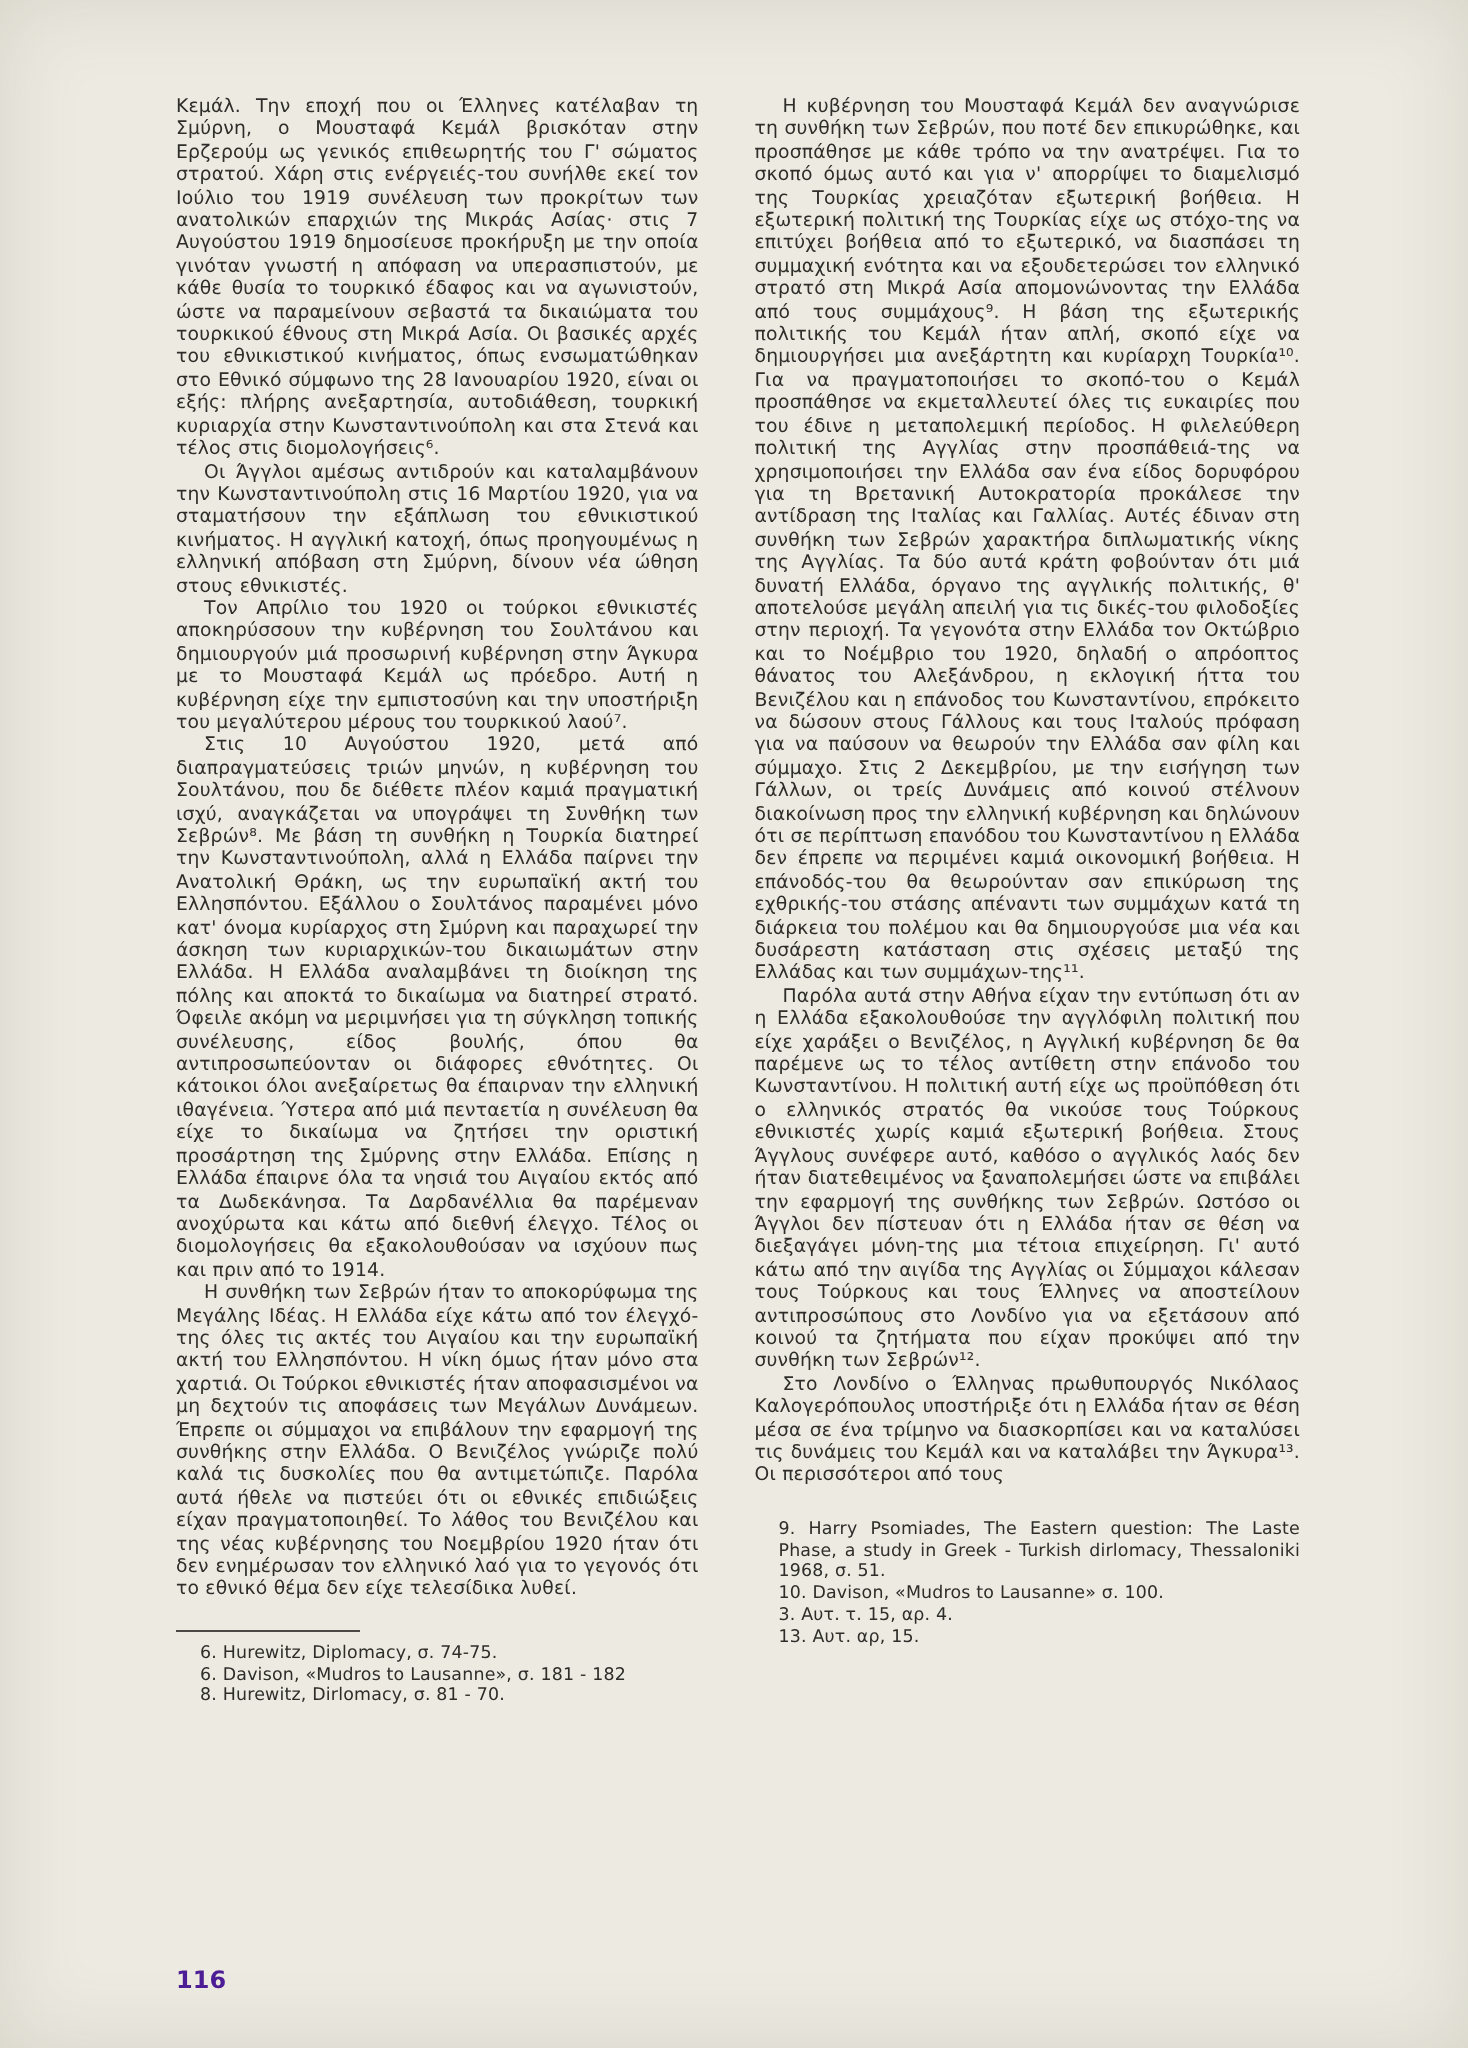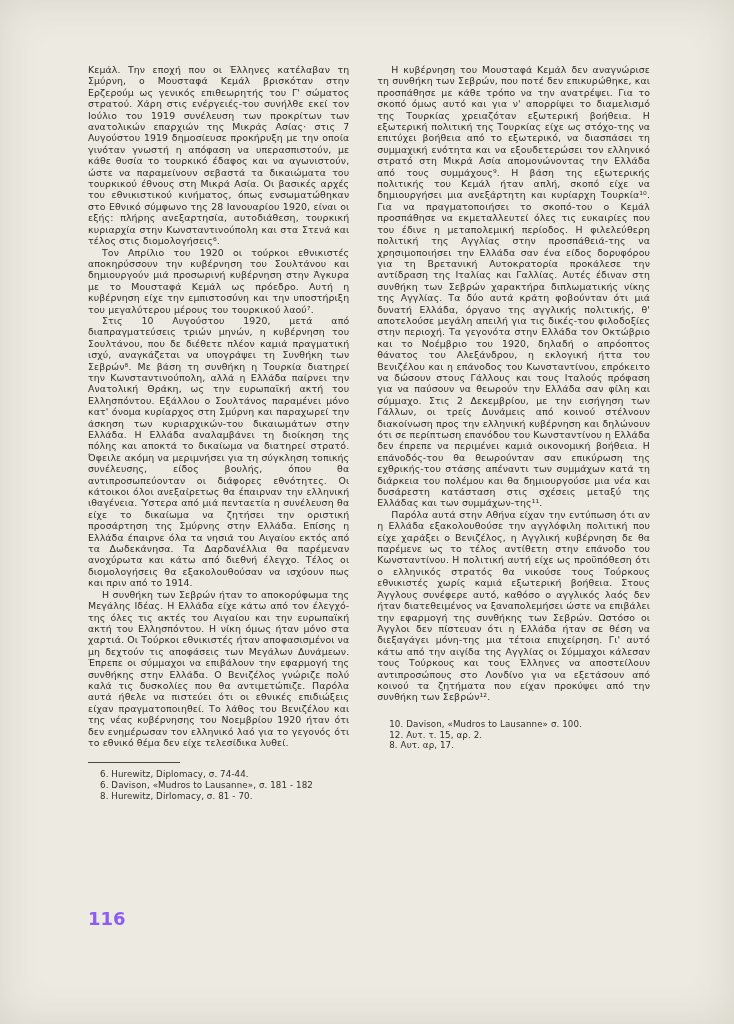--- a/index.html
+++ b/index.html
@@ -14,21 +14,21 @@
     margin: 0 auto;
     background: #eceae1;
     overflow: hidden;
     font-family: "DejaVu Sans", sans-serif;
     color: #2e2d29;
     box-shadow: inset 0 0 40px rgba(120,115,100,0.18);
   }
   .content {
     position: absolute;
     left: 88px;
-    top: 64px;
+    top: 48px;
     width: 562px;
     display: flex;
     gap: 28px;
   }
   .col {
     text-align: justify;
     font-size: 9.4px;
     line-height: 11.4px;
     letter-spacing: 0.1px;
   }
@@ -51,53 +51,56 @@
   }
   .footnote {
     margin: 0;
     padding-left: 12px;
     text-align: justify;
   }
   .col-right .footnote-block { margin-top: 16px; }
   .page-number {
     position: absolute;
     left: 88px;
-    top: 908px;
-    font-size: 18px;
+    top: 983px;
+    font-size: 12px;
     font-weight: bold;
-    color: #8b5cf6;
+    color: #4c1d95;
   }
 </style>
 </head>
 <body>
 
 <div class="page">
   <div class="content">
 
     <div class="col col-left">
       <p class="para no-indent">Κεμάλ. Την εποχή που οι Έλληνες κατέλαβαν τη Σμύρνη, ο Μουσταφά Κεμάλ βρισκόταν στην Ερζερούμ ως γενικός επιθεωρητής του Γ' σώματος στρατού. Χάρη στις ενέργειές-του συνήλθε εκεί τον Ιούλιο του 1919 συνέλευση των προκρίτων των ανατολικών επαρχιών της Μικράς Ασίας· στις 7 Αυγούστου 1919 δημοσίευσε προκήρυξη με την οποία γινόταν γνωστή η απόφαση να υπερασπιστούν, με κάθε θυσία το τουρκικό έδαφος και να αγωνιστούν, ώστε να παραμείνουν σεβαστά τα δικαιώματα του τουρκικού έθνους στη Μικρά Ασία. Οι βασικές αρχές του εθνικιστικού κινήματος, όπως ενσωματώθηκαν στο Εθνικό σύμφωνο της 28 Ιανουαρίου 1920, είναι οι εξής: πλήρης ανεξαρτησία, αυτοδιάθεση, τουρκική κυριαρχία στην Κωνσταντινούπολη και στα Στενά και τέλος στις διομολογήσεις⁶.</p>
+      <p class="para">Οι Άγγλοι αμέσως αντιδρούν και καταλαμβάνουν την Κωνσταντινούπολη στις 16 Μαρτίου 1920, για να σταματήσουν την εξάπλωση του εθνικιστικού κινήματος. Η αγγλική κατοχή, όπως προηγουμένως η ελληνική απόβαση στη Σμύρνη, δίνουν νέα ώθηση στους εθνικιστές.</p>
       <p class="para">Τον Απρίλιο του 1920 οι τούρκοι εθνικιστές αποκηρύσσουν την κυβέρνηση του Σουλτάνου και δημιουργούν μιά προσωρινή κυβέρνηση στην Άγκυρα με το Μουσταφά Κεμάλ ως πρόεδρο. Αυτή η κυβέρνηση είχε την εμπιστοσύνη και την υποστήριξη του μεγαλύτερου μέρους του τουρκικού λαού⁷.</p>
       <p class="para">Στις 10 Αυγούστου 1920, μετά από διαπραγματεύσεις τριών μηνών, η κυβέρνηση του Σουλτάνου, που δε διέθετε πλέον καμιά πραγματική ισχύ, αναγκάζεται να υπογράψει τη Συνθήκη των Σεβρών⁸. Με βάση τη συνθήκη η Τουρκία διατηρεί την Κωνσταντινούπολη, αλλά η Ελλάδα παίρνει την Ανατολική Θράκη, ως την ευρωπαϊκή ακτή του Ελλησπόντου. Εξάλλου ο Σουλτάνος παραμένει μόνο κατ' όνομα κυρίαρχος στη Σμύρνη και παραχωρεί την άσκηση των κυριαρχικών-του δικαιωμάτων στην Ελλάδα. Η Ελλάδα αναλαμβάνει τη διοίκηση της πόλης και αποκτά το δικαίωμα να διατηρεί στρατό. Όφειλε ακόμη να μεριμνήσει για τη σύγκληση τοπικής συνέλευσης, είδος βουλής, όπου θα αντιπροσωπεύονταν οι διάφορες εθνότητες. Οι κάτοικοι όλοι ανεξαίρετως θα έπαιρναν την ελληνική ιθαγένεια. Ύστερα από μιά πενταετία η συνέλευση θα είχε το δικαίωμα να ζητήσει την οριστική προσάρτηση της Σμύρνης στην Ελλάδα. Επίσης η Ελλάδα έπαιρνε όλα τα νησιά του Αιγαίου εκτός από τα Δωδεκάνησα. Τα Δαρδανέλλια θα παρέμεναν ανοχύρωτα και κάτω από διεθνή έλεγχο. Τέλος οι διομολογήσεις θα εξακολουθούσαν να ισχύουν πως και πριν από το 1914.</p>
       <p class="para">Η συνθήκη των Σεβρών ήταν το αποκορύφωμα της Μεγάλης Ιδέας. Η Ελλάδα είχε κάτω από τον έλεγχό-της όλες τις ακτές του Αιγαίου και την ευρωπαϊκή ακτή του Ελλησπόντου. Η νίκη όμως ήταν μόνο στα χαρτιά. Οι Τούρκοι εθνικιστές ήταν αποφασισμένοι να μη δεχτούν τις αποφάσεις των Μεγάλων Δυνάμεων. Έπρεπε οι σύμμαχοι να επιβάλουν την εφαρμογή της συνθήκης στην Ελλάδα. Ο Βενιζέλος γνώριζε πολύ καλά τις δυσκολίες που θα αντιμετώπιζε. Παρόλα αυτά ήθελε να πιστεύει ότι οι εθνικές επιδιώξεις είχαν πραγματοποιηθεί. Το λάθος του Βενιζέλου και της νέας κυβέρνησης του Νοεμβρίου 1920 ήταν ότι δεν ενημέρωσαν τον ελληνικό λαό για το γεγονός ότι το εθνικό θέμα δεν είχε τελεσίδικα λυθεί.</p>
 
       <div class="footnote-block">
         <div class="footnote-rule"></div>
-        <p class="footnote">6. Hurewitz, Diplomacy, σ. 74-44.</p>
+        <p class="footnote">6. Hurewitz, Diplomacy, σ. 74-75.</p>
         <p class="footnote">6. Davison, «Mudros to Lausanne», σ. 181 - 182</p>
         <p class="footnote">8. Hurewitz, Dirlomacy, σ. 81 - 70.</p>
       </div>
     </div>
 
     <div class="col col-right">
       <p class="para">Η κυβέρνηση του Μουσταφά Κεμάλ δεν αναγνώρισε τη συνθήκη των Σεβρών, που ποτέ δεν επικυρώθηκε, και προσπάθησε με κάθε τρόπο να την ανατρέψει. Για το σκοπό όμως αυτό και για ν' απορρίψει το διαμελισμό της Τουρκίας χρειαζόταν εξωτερική βοήθεια. Η εξωτερική πολιτική της Τουρκίας είχε ως στόχο-της να επιτύχει βοήθεια από το εξωτερικό, να διασπάσει τη συμμαχική ενότητα και να εξουδετερώσει τον ελληνικό στρατό στη Μικρά Ασία απομονώνοντας την Ελλάδα από τους συμμάχους⁹. Η βάση της εξωτερικής πολιτικής του Κεμάλ ήταν απλή, σκοπό είχε να δημιουργήσει μια ανεξάρτητη και κυρίαρχη Τουρκία¹⁰. Για να πραγματοποιήσει το σκοπό-του ο Κεμάλ προσπάθησε να εκμεταλλευτεί όλες τις ευκαιρίες που του έδινε η μεταπολεμική περίοδος. Η φιλελεύθερη πολιτική της Αγγλίας στην προσπάθειά-της να χρησιμοποιήσει την Ελλάδα σαν ένα είδος δορυφόρου για τη Βρετανική Αυτοκρατορία προκάλεσε την αντίδραση της Ιταλίας και Γαλλίας. Αυτές έδιναν στη συνθήκη των Σεβρών χαρακτήρα διπλωματικής νίκης της Αγγλίας. Τα δύο αυτά κράτη φοβούνταν ότι μιά δυνατή Ελλάδα, όργανο της αγγλικής πολιτικής, θ' αποτελούσε μεγάλη απειλή για τις δικές-του φιλοδοξίες στην περιοχή. Τα γεγονότα στην Ελλάδα τον Οκτώβριο και το Νοέμβριο του 1920, δηλαδή ο απρόοπτος θάνατος του Αλεξάνδρου, η εκλογική ήττα του Βενιζέλου και η επάνοδος του Κωνσταντίνου, επρόκειτο να δώσουν στους Γάλλους και τους Ιταλούς πρόφαση για να παύσουν να θεωρούν την Ελλάδα σαν φίλη και σύμμαχο. Στις 2 Δεκεμβρίου, με την εισήγηση των Γάλλων, οι τρείς Δυνάμεις από κοινού στέλνουν διακοίνωση προς την ελληνική κυβέρνηση και δηλώνουν ότι σε περίπτωση επανόδου του Κωνσταντίνου η Ελλάδα δεν έπρεπε να περιμένει καμιά οικονομική βοήθεια. Η επάνοδός-του θα θεωρούνταν σαν επικύρωση της εχθρικής-του στάσης απέναντι των συμμάχων κατά τη διάρκεια του πολέμου και θα δημιουργούσε μια νέα και δυσάρεστη κατάσταση στις σχέσεις μεταξύ της Ελλάδας και των συμμάχων-της¹¹.</p>
       <p class="para">Παρόλα αυτά στην Αθήνα είχαν την εντύπωση ότι αν η Ελλάδα εξακολουθούσε την αγγλόφιλη πολιτική που είχε χαράξει ο Βενιζέλος, η Αγγλική κυβέρνηση δε θα παρέμενε ως το τέλος αντίθετη στην επάνοδο του Κωνσταντίνου. Η πολιτική αυτή είχε ως προϋπόθεση ότι ο ελληνικός στρατός θα νικούσε τους Τούρκους εθνικιστές χωρίς καμιά εξωτερική βοήθεια. Στους Άγγλους συνέφερε αυτό, καθόσο ο αγγλικός λαός δεν ήταν διατεθειμένος να ξαναπολεμήσει ώστε να επιβάλει την εφαρμογή της συνθήκης των Σεβρών. Ωστόσο οι Άγγλοι δεν πίστευαν ότι η Ελλάδα ήταν σε θέση να διεξαγάγει μόνη-της μια τέτοια επιχείρηση. Γι' αυτό κάτω από την αιγίδα της Αγγλίας οι Σύμμαχοι κάλεσαν τους Τούρκους και τους Έλληνες να αποστείλουν αντιπροσώπους στο Λονδίνο για να εξετάσουν από κοινού τα ζητήματα που είχαν προκύψει από την συνθήκη των Σεβρών¹².</p>
+      <p class="para">Στο Λονδίνο ο Έλληνας πρωθυπουργός Νικόλαος Καλογερόπουλος υποστήριξε ότι η Ελλάδα ήταν σε θέση μέσα σε ένα τρίμηνο να διασκορπίσει και να καταλύσει τις δυνάμεις του Κεμάλ και να καταλάβει την Άγκυρα¹³. Οι περισσότεροι από τους</p>
 
       <div class="footnote-block">
+        <p class="footnote">9. Harry Psomiades, The Eastern question: The Laste Phase, a study in Greek - Turkish dirlomacy, Thessaloniki 1968, σ. 51.</p>
         <p class="footnote">10. Davison, «Mudros to Lausanne» σ. 100.</p>
-        <p class="footnote">12. Αυτ. τ. 15, αρ. 2.</p>
-        <p class="footnote">8. Αυτ. αρ, 17.</p>
+        <p class="footnote">3. Αυτ. τ. 15, αρ. 4.</p>
+        <p class="footnote">13. Αυτ. αρ, 15.</p>
       </div>
     </div>
 
   </div>
 
   <div class="page-number">116</div>
 </div>
 
 </body></html>

